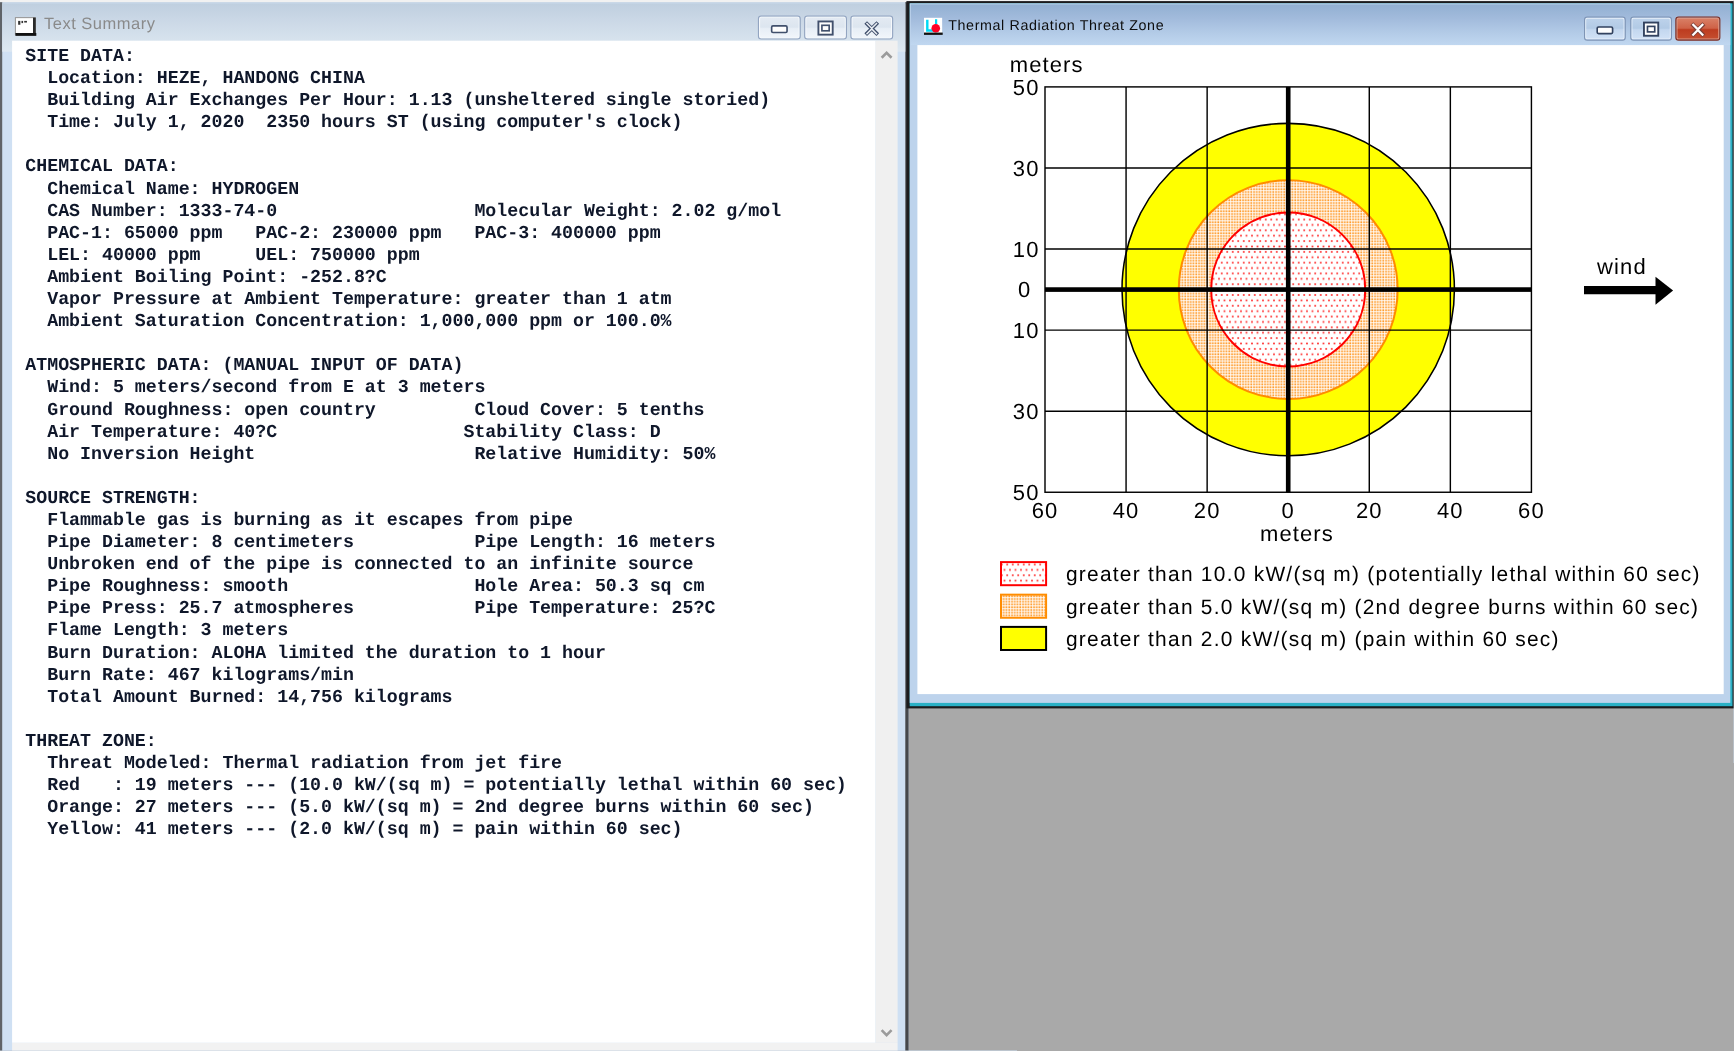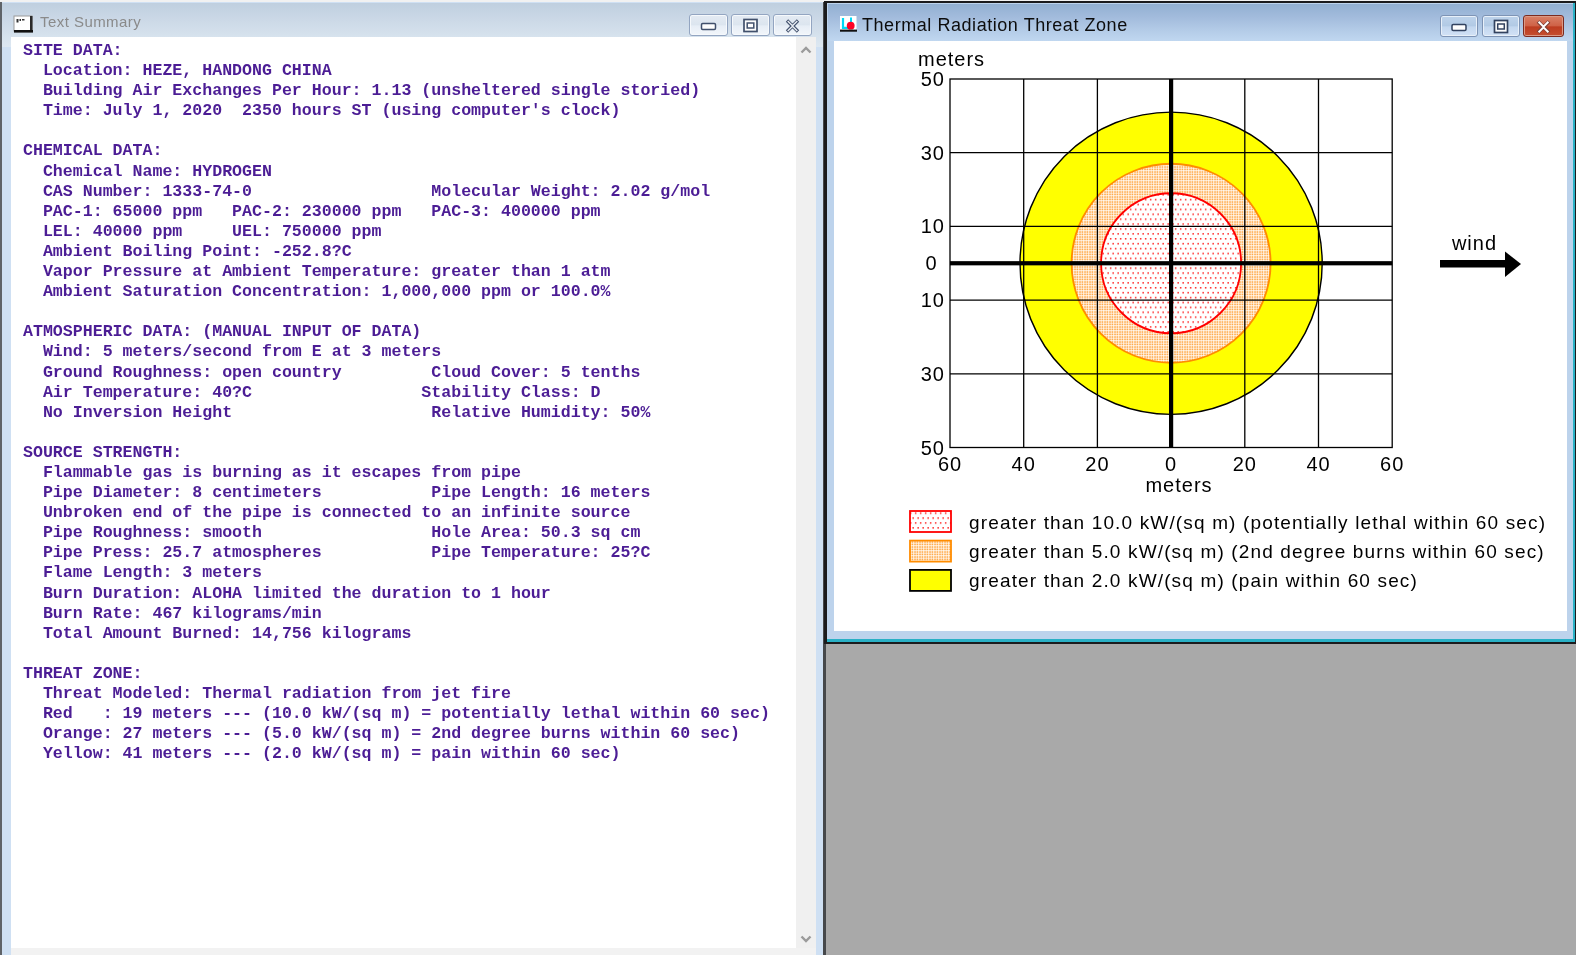--- a/index.html
+++ b/index.html
@@ -11,37 +11,37 @@
   #lw-edgeL{left:0;top:2px;width:2px;height:953px;background:#5f6368;}
   #lw-edgeR{left:823px;top:2px;width:3px;height:953px;background:#46484b;}
   #lw-title{left:2px;top:3px;width:821px;height:44px;
     background:linear-gradient(180deg,#bfcfdf 0%,#ccd9e7 40%,#d6e2ed 75%,#dde8f2 100%);}
   #lw-title .txt{position:absolute;left:38px;top:10px;font-size:15px;letter-spacing:0.45px;color:#8a8a8a;}
   #lw-content{left:11px;top:37px;width:785px;height:911px;background:#ffffff;}
   #lw-scroll{left:796px;top:37px;width:20px;height:911px;background:#f0f0f0;}
   #lw-hstrip{left:11px;top:948px;width:805px;height:7px;background:#f2f2f2;}
   pre#lwtext{position:absolute;left:23px;top:41px;margin:0;
     font-family:"Liberation Mono",monospace;font-weight:bold;
-    font-size:16.6px;line-height:20.1px;color:#4c1d95;}
+    font-size:16.6px;line-height:20.1px;color:#0f172a;}
   
   .wbtn{position:absolute;border-radius:3px;}
   .wbtn svg{position:absolute;left:0;top:0;}
   .inactive-btn{background:linear-gradient(180deg,#e4ebf3 0%,#dce5ef 48%,#e7eef6 55%,#f2f6fb 100%);
     border:1px solid #93a5c1;box-shadow:inset 0 0 0 1px #f6f9fc;}
   .active-btn{background:linear-gradient(180deg,#bed3eb 0%,#b2cae5 48%,#c3d7ef 55%,#d2e2f6 100%);
     border:1px solid #7e94b5;box-shadow:inset 0 0 0 1px #e8f0f9;}
   .close-btn{background:linear-gradient(180deg,#d98168 0%,#cf6247 48%,#bd3c20 55%,#c54f30 100%);
     border:1px solid #7c2b20;box-shadow:inset 0 0 0 1px #db9a86;}
   
   #rw-outer{left:824px;top:1px;width:752px;height:643px;background:#1b1b1d;}
   #rw-teal{left:827px;top:3px;width:748px;height:638.5px;background:#2ab0c5;}
   #rw-fr{left:827px;top:3px;width:746px;height:636px;background:#bdd3ec;}
   #rw-title{left:828px;top:4px;width:745px;height:37px;
     background:linear-gradient(180deg,#92b0d2 0%,#a2bbdc 35%,#b3cbe7 70%,#c0d7f0 100%);}
-  #rw-title .txt{position:absolute;left:34px;top:11px;font-size:18px;letter-spacing:0.55px;color:#0d0d0d;}
+  #rw-title .txt{position:absolute;left:34px;top:11px;font-size:13px;letter-spacing:0.55px;color:#0d0d0d;}
   #rw-content{left:834px;top:41px;width:733px;height:590px;background:#ffffff;}
 </style>
 </head>
 <body>
 <div class="abs" style="left:0;top:0;width:1576px;height:2px;background:#f1f1f1;"></div>
 
 <div class="abs" id="lw-frame"></div>
 <div class="abs" id="lw-edgeL"></div>
 <div class="abs" id="lw-edgeR"></div>
 <div class="abs" id="lw-title">

